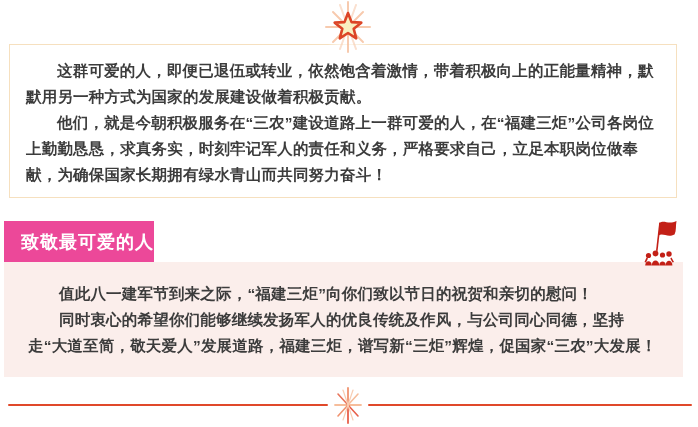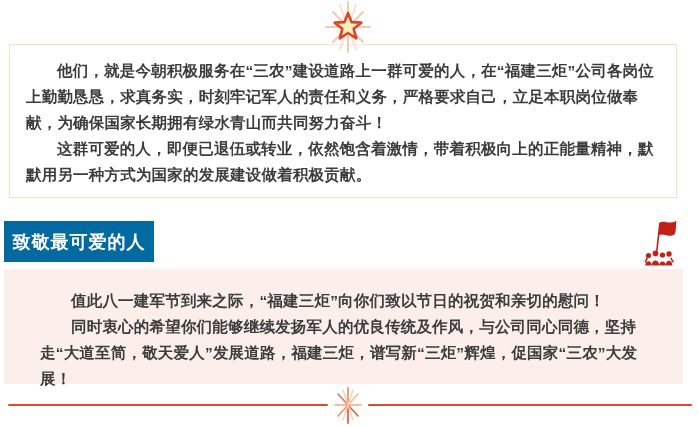--- a/index.html
+++ b/index.html
@@ -20,36 +20,35 @@
     z-index:1;
   }
   .intro-box p{
     margin:0;text-indent:2em;
     font-size:15.5px;line-height:26px;font-weight:bold;
     color:#3c3c3c;letter-spacing:0.2px;
   }
   
   .section-banner{
     position:absolute;left:4px;top:221px;width:150px;height:41px;
-    background:#0369a1;color:#ffffff;
-    display:flex;align-items:center;justify-content:center;
+    background:#ec4899;color:#ffffff;
+    display:flex;align-items:center;justify-content:flex-end;
     z-index:2;
   }
   .section-banner span{
     font-size:18px;font-weight:bold;letter-spacing:1px;
   }
   
   .flag-icon{position:absolute;left:641px;top:219px;width:38px;height:47px;z-index:3;}
   
   .pink-section{
     position:absolute;left:4px;top:262px;width:679px;height:115px;
     background:#fbeeeb;box-sizing:border-box;
-    padding:19px 24px 0 36px;
+    padding:19px 24px 0 24px;
     z-index:1;
-    margin-top:7px;
   }
   .pink-section p{
     margin:0;text-indent:2em;
     font-size:15.5px;line-height:26px;font-weight:bold;
     color:#3c3c3c;letter-spacing:0.2px;
   }
   
   .divider-line{
     position:absolute;top:404px;height:2px;background:#e0482a;border-radius:1px;
   }
@@ -84,22 +83,22 @@
         <line x1="28" y1="27" x2="20" y2="5" opacity="0.6"></line>
         <line x1="28" y1="27" x2="36" y2="5" opacity="0.6"></line>
         <line x1="28" y1="27" x2="20" y2="49" opacity="0.6"></line>
         <line x1="28" y1="27" x2="36" y2="49" opacity="0.6"></line>
       </g>
       <path d="M28,13 L31.53,22.15 L41.31,22.67 L33.71,28.85 L36.23,38.33 L28,33 L19.77,38.33 L22.29,28.85 L14.69,22.67 L24.47,22.15 Z" fill="#f9efc0" stroke="#dc4426" stroke-width="2.6" stroke-linejoin="round"></path>
     </svg>
   </div>
 
   <div class="intro-box">
+    <p>这群可爱的人，即便已退伍或转业，依然饱含着激情，带着积极向上的正能量精神，默默用另一种方式为国家的发展建设做着积极贡献。</p>
     <p>他们，就是今朝积极服务在“三农”建设道路上一群可爱的人，在“福建三炬”公司各岗位上勤勤恳恳，求真务实，时刻牢记军人的责任和义务，严格要求自己，立足本职岗位做奉献，为确保国家长期拥有绿水青山而共同努力奋斗！</p>
-    <p>这群可爱的人，即便已退伍或转业，依然饱含着激情，带着积极向上的正能量精神，默默用另一种方式为国家的发展建设做着积极贡献。</p>
   </div>
 
   <div class="section-banner">
     <span>致敬最可爱的人</span>
   </div>
 
   <div class="flag-icon">
     <svg width="38" height="47" viewBox="0 0 38 47">
       <g fill="#c32017">
         <path d="M18.5,4 C23,0.5 27.5,6 35.5,2 C34.5,7 35.5,11.5 33.5,15.5 C26.5,19 22,13.5 17.5,16.5 Z"></path>

